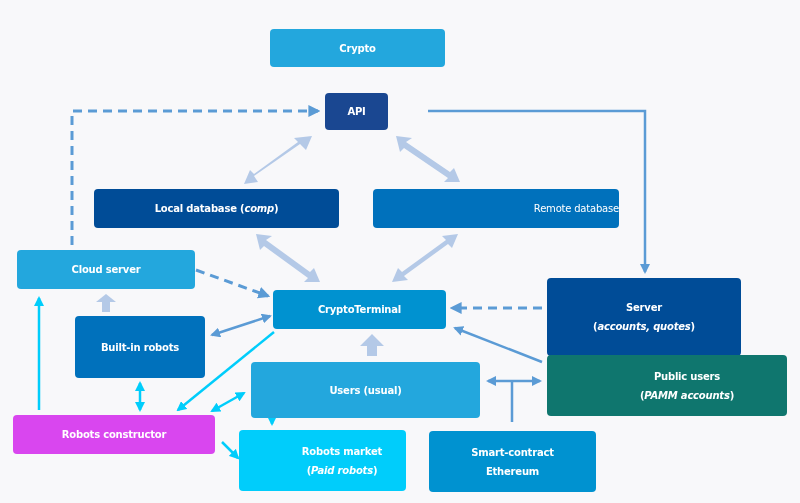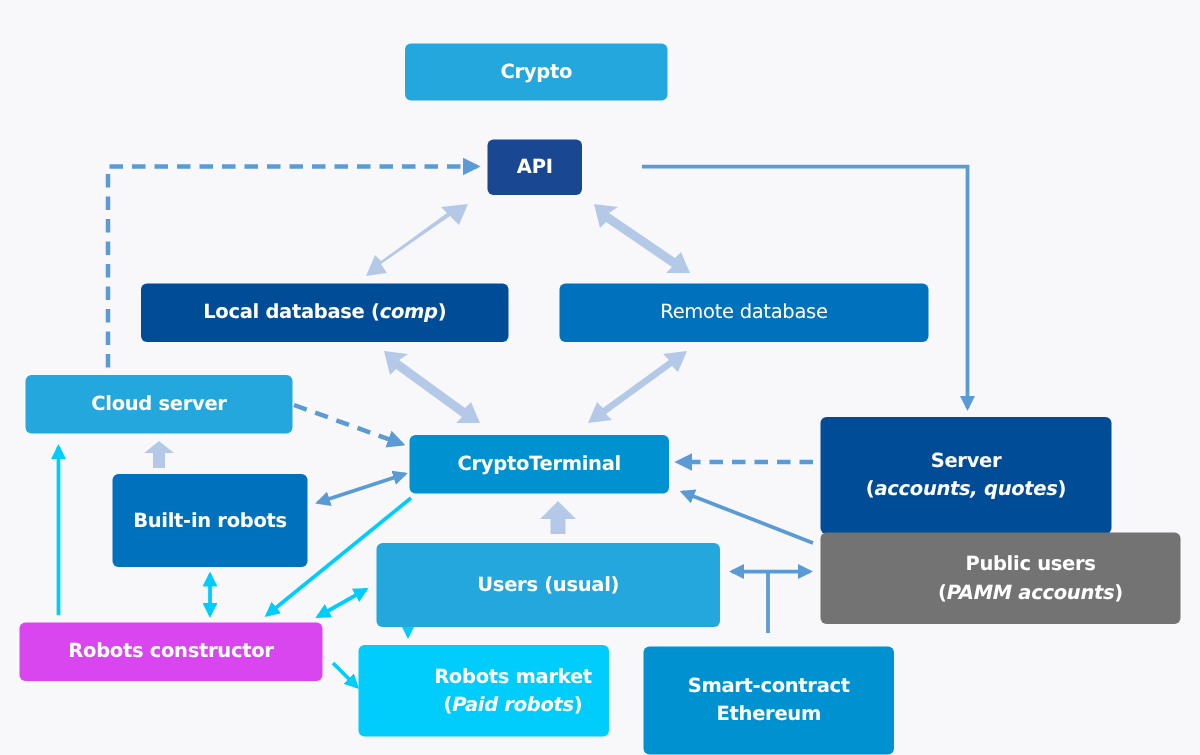--- a/index.html
+++ b/index.html
@@ -1,18 +1,18 @@
 <!DOCTYPE html>
 <html><head>
 <meta charset="utf-8">
 <style>
   html,body{margin:0;padding:0;}
   body{width:800px;height:503px;background:#f8f8fa;position:relative;overflow:hidden;font-family:"DejaVu Sans","Liberation Sans",sans-serif;}
   svg.wires{position:absolute;left:0;top:0;width:800px;height:503px;}
-  .node{position:absolute;box-sizing:border-box;border-radius:4px;color:#fff;display:flex;flex-direction:column;align-items:center;justify-content:center;text-align:center;font-size:13px;font-weight:bold;line-height:19px;letter-spacing:-0.2px;}
+  .node{position:absolute;box-sizing:border-box;border-radius:4px;color:#fff;display:flex;flex-direction:column;align-items:center;justify-content:center;text-align:center;font-size:10px;font-weight:bold;line-height:19px;letter-spacing:-0.2px;}
   .node .l2{display:block;}
   .node i{font-style:italic;}
   .regular{font-weight:normal;}
 </style>
 </head>
 <body>
 
 <svg class="wires" viewBox="0 0 800 503">
   <defs>
     <marker id="mb" viewBox="0 0 10 10" refX="8" refY="5" markerWidth="4" markerHeight="4" orient="auto-start-reverse">
@@ -68,21 +68,21 @@
 </div>
 
 <div class="node" style="left:325px;top:93px;width:63px;height:37px;background:#1a4791;">
   <span>API</span>
 </div>
 
 <div class="node" style="left:94px;top:189px;width:245px;height:39px;background:#004c97;">
   <span><span>Local database (</span><i>comp</i><span>)</span></span>
 </div>
 
-<div class="node regular" style="left:373px;top:189px;width:246px;height:39px;background:#0071bc;">
+<div class="node regular" style="left:373px;top:189px;width:246px;height:39px;background:#0071bc;align-items:flex-end;">
   <span class="regular">Remote database</span>
 </div>
 
 <div class="node" style="left:17px;top:250px;width:178px;height:39px;background:#23a7dd;">
   <span>Cloud server</span>
 </div>
 
 <div class="node" style="left:273px;top:290px;width:173px;height:39px;background:#0092d0;">
   <span>CryptoTerminal</span>
 </div>
@@ -93,30 +93,30 @@
 </div>
 
 <div class="node" style="left:75px;top:316px;width:130px;height:62px;background:#0071bc;">
   <span>Built-in robots</span>
 </div>
 
 <div class="node" style="left:251px;top:362px;width:229px;height:56px;background:#23a7dd;">
   <span>Users (usual)</span>
 </div>
 
-<div class="node" style="left:547px;top:355px;width:240px;height:61px;background:#737373;padding-left:40px;">
+<div class="node" style="left:547px;top:355px;width:240px;height:61px;background:#0f766e;padding-left:40px;">
   <span>Public users</span>
   <span class="l2"><span>(</span><i>PAMM accounts</i><span>)</span></span>
 </div>
 
 <div class="node" style="left:13px;top:415px;width:202px;height:39px;background:#d946ef;">
   <span>Robots constructor</span>
 </div>
 
 <div class="node" style="left:239px;top:430px;width:167px;height:61px;background:#00cdfb;padding-left:39px;">
   <span>Robots market</span>
   <span class="l2"><span>(</span><i>Paid robots</i><span>)</span></span>
 </div>
 
-<div class="node" style="left:429px;top:431px;width:167px;height:72px;background:#0092d0;">
+<div class="node" style="left:429px;top:431px;width:167px;height:61px;background:#0092d0;">
   <span>Smart-contract</span>
   <span class="l2">Ethereum</span>
 </div>
 
 </body></html>

